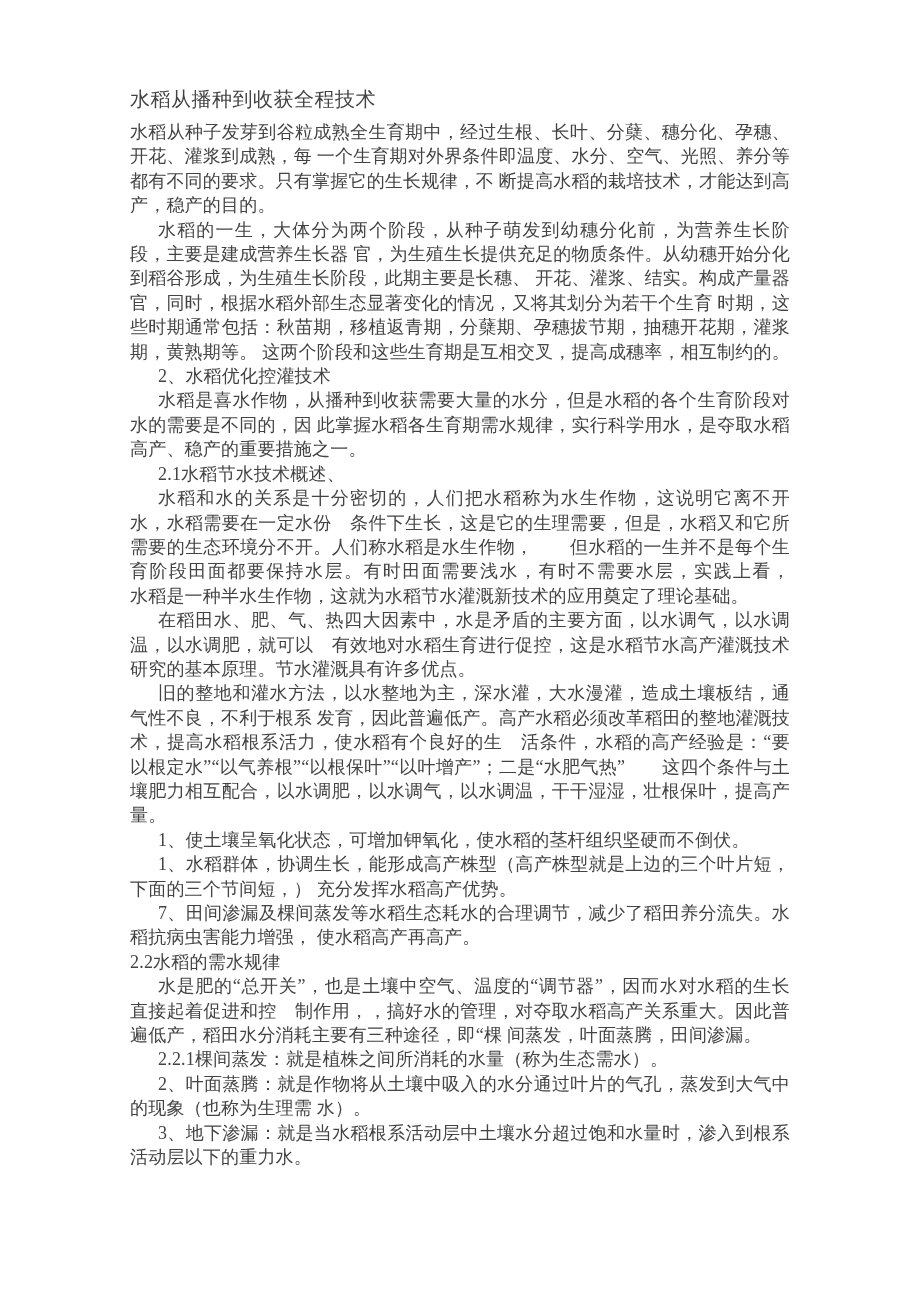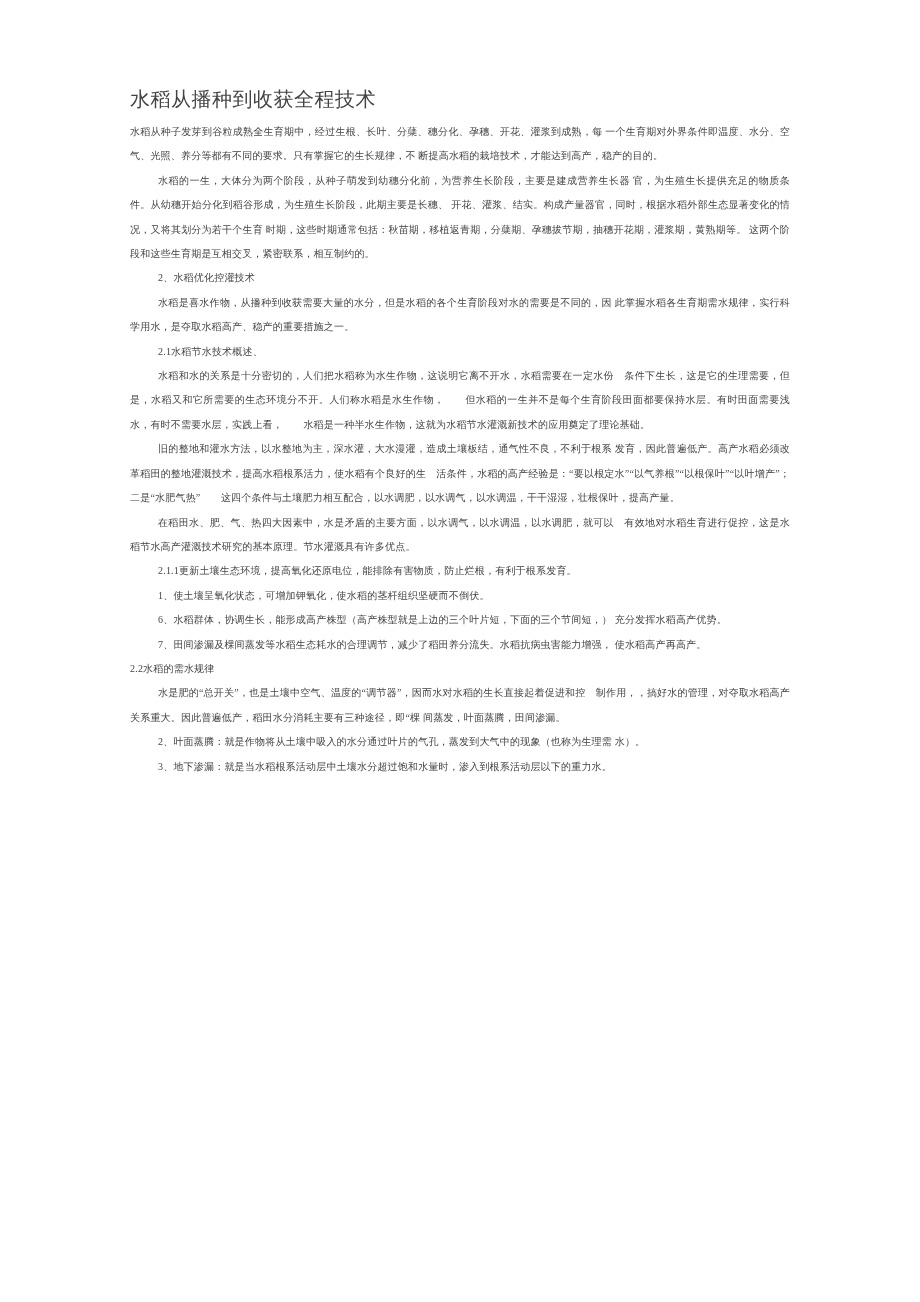--- a/index.html
+++ b/index.html
@@ -19,46 +19,46 @@
     color: #434343;
   }
   .doc-title {
     font-size: 20px;
     font-weight: 400;
     line-height: 27px;
     margin: 0 0 7px 0;
     letter-spacing: 0.5px;
   }
   .para {
-    font-size: 10px;
+    font-size: 18px;
     line-height: 24.4px;
     margin: 0;
     text-align: justify;
     text-justify: inter-ideograph;
     letter-spacing: 0.2px;
     word-break: break-all;
   }
   .indent {
     text-indent: 28px;
   }
 </style>
 </head>
 <body>
 
 <div class="page">
   <h1 class="doc-title">水稻从播种到收获全程技术</h1>
   <p class="para">水稻从种子发芽到谷粒成熟全生育期中，经过生根、长叶、分蘖、穗分化、孕穗、开花、灌浆到成熟，每 一个生育期对外界条件即温度、水分、空气、光照、养分等都有不同的要求。只有掌握它的生长规律，不 断提高水稻的栽培技术，才能达到高产，稳产的目的。</p>
-  <p class="para indent">水稻的一生，大体分为两个阶段，从种子萌发到幼穗分化前，为营养生长阶段，主要是建成营养生长器 官，为生殖生长提供充足的物质条件。从幼穗开始分化到稻谷形成，为生殖生长阶段，此期主要是长穗、 开花、灌浆、结实。构成产量器官，同时，根据水稻外部生态显著变化的情况，又将其划分为若干个生育 时期，这些时期通常包括：秋苗期，移植返青期，分蘖期、孕穗拔节期，抽穗开花期，灌浆期，黄熟期等。 这两个阶段和这些生育期是互相交叉，紧密联系，相互制约的。</p>
+  <p class="para indent">水稻的一生，大体分为两个阶段，从种子萌发到幼穗分化前，为营养生长阶段，主要是建成营养生长器 官，为生殖生长提供充足的物质条件。从幼穗开始分化到稻谷形成，为生殖生长阶段，此期主要是长穗、 开花、灌浆、结实。构成产量器官，同时，根据水稻外部生态显著变化的情况，又将其划分为若干个生育 时期，这些时期通常包括：秋苗期，移植返青期，分蘖期、孕穗拔节期，抽穗开花期，灌浆期，黄熟期等。 这两个阶段和这些生育期是互相交叉，提高成穗率，相互制约的。</p>
   <p class="para indent">2、水稻优化控灌技术</p>
   <p class="para indent">水稻是喜水作物，从播种到收获需要大量的水分，但是水稻的各个生育阶段对水的需要是不同的，因 此掌握水稻各生育期需水规律，实行科学用水，是夺取水稻高产、稳产的重要措施之一。</p>
   <p class="para indent">2.1水稻节水技术概述、</p>
   <p class="para indent">水稻和水的关系是十分密切的，人们把水稻称为水生作物，这说明它离不开水，水稻需要在一定水份　条件下生长，这是它的生理需要，但是，水稻又和它所需要的生态环境分不开。人们称水稻是水生作物，　　但水稻的一生并不是每个生育阶段田面都要保持水层。有时田面需要浅水，有时不需要水层，实践上看，　　水稻是一种半水生作物，这就为水稻节水灌溉新技术的应用奠定了理论基础。</p>
+  <p class="para indent">在稻田水、肥、气、热四大因素中，水是矛盾的主要方面，以水调气，以水调温，以水调肥，就可以　有效地对水稻生育进行促控，这是水稻节水高产灌溉技术研究的基本原理。节水灌溉具有许多优点。</p>
   <p class="para indent">旧的整地和灌水方法，以水整地为主，深水灌，大水漫灌，造成土壤板结，通气性不良，不利于根系 发育，因此普遍低产。高产水稻必须改革稻田的整地灌溉技术，提高水稻根系活力，使水稻有个良好的生　活条件，水稻的高产经验是：“要以根定水”“以气养根”“以根保叶”“以叶增产”；二是“水肥气热”　　这四个条件与土壤肥力相互配合，以水调肥，以水调气，以水调温，干干湿湿，壮根保叶，提高产量。</p>
-  <p class="para indent">在稻田水、肥、气、热四大因素中，水是矛盾的主要方面，以水调气，以水调温，以水调肥，就可以　有效地对水稻生育进行促控，这是水稻节水高产灌溉技术研究的基本原理。节水灌溉具有许多优点。</p>
-  <p class="para indent">2.1.1更新土壤生态环境，提高氧化还原电位，能排除有害物质，防止烂根，有利于根系发育。</p>
   <p class="para indent">1、使土壤呈氧化状态，可增加钾氧化，使水稻的茎杆组织坚硬而不倒伏。</p>
-  <p class="para indent">6、水稻群体，协调生长，能形成高产株型（高产株型就是上边的三个叶片短，下面的三个节间短，） 充分发挥水稻高产优势。</p>
+  <p class="para indent">1、水稻群体，协调生长，能形成高产株型（高产株型就是上边的三个叶片短，下面的三个节间短，） 充分发挥水稻高产优势。</p>
   <p class="para indent">7、田间渗漏及棵间蒸发等水稻生态耗水的合理调节，减少了稻田养分流失。水稻抗病虫害能力增强， 使水稻高产再高产。</p>
   <p class="para">2.2水稻的需水规律</p>
   <p class="para indent">水是肥的“总开关”，也是土壤中空气、温度的“调节器”，因而水对水稻的生长直接起着促进和控　制作用，，搞好水的管理，对夺取水稻高产关系重大。因此普遍低产，稻田水分消耗主要有三种途径，即“棵 间蒸发，叶面蒸腾，田间渗漏。</p>
+  <p class="para indent">2.2.1棵间蒸发：就是植株之间所消耗的水量（称为生态需水）。</p>
   <p class="para indent">2、叶面蒸腾：就是作物将从土壤中吸入的水分通过叶片的气孔，蒸发到大气中的现象（也称为生理需 水）。</p>
   <p class="para indent">3、地下渗漏：就是当水稻根系活动层中土壤水分超过饱和水量时，渗入到根系活动层以下的重力水。</p>
 </div>
 
 </body></html>

